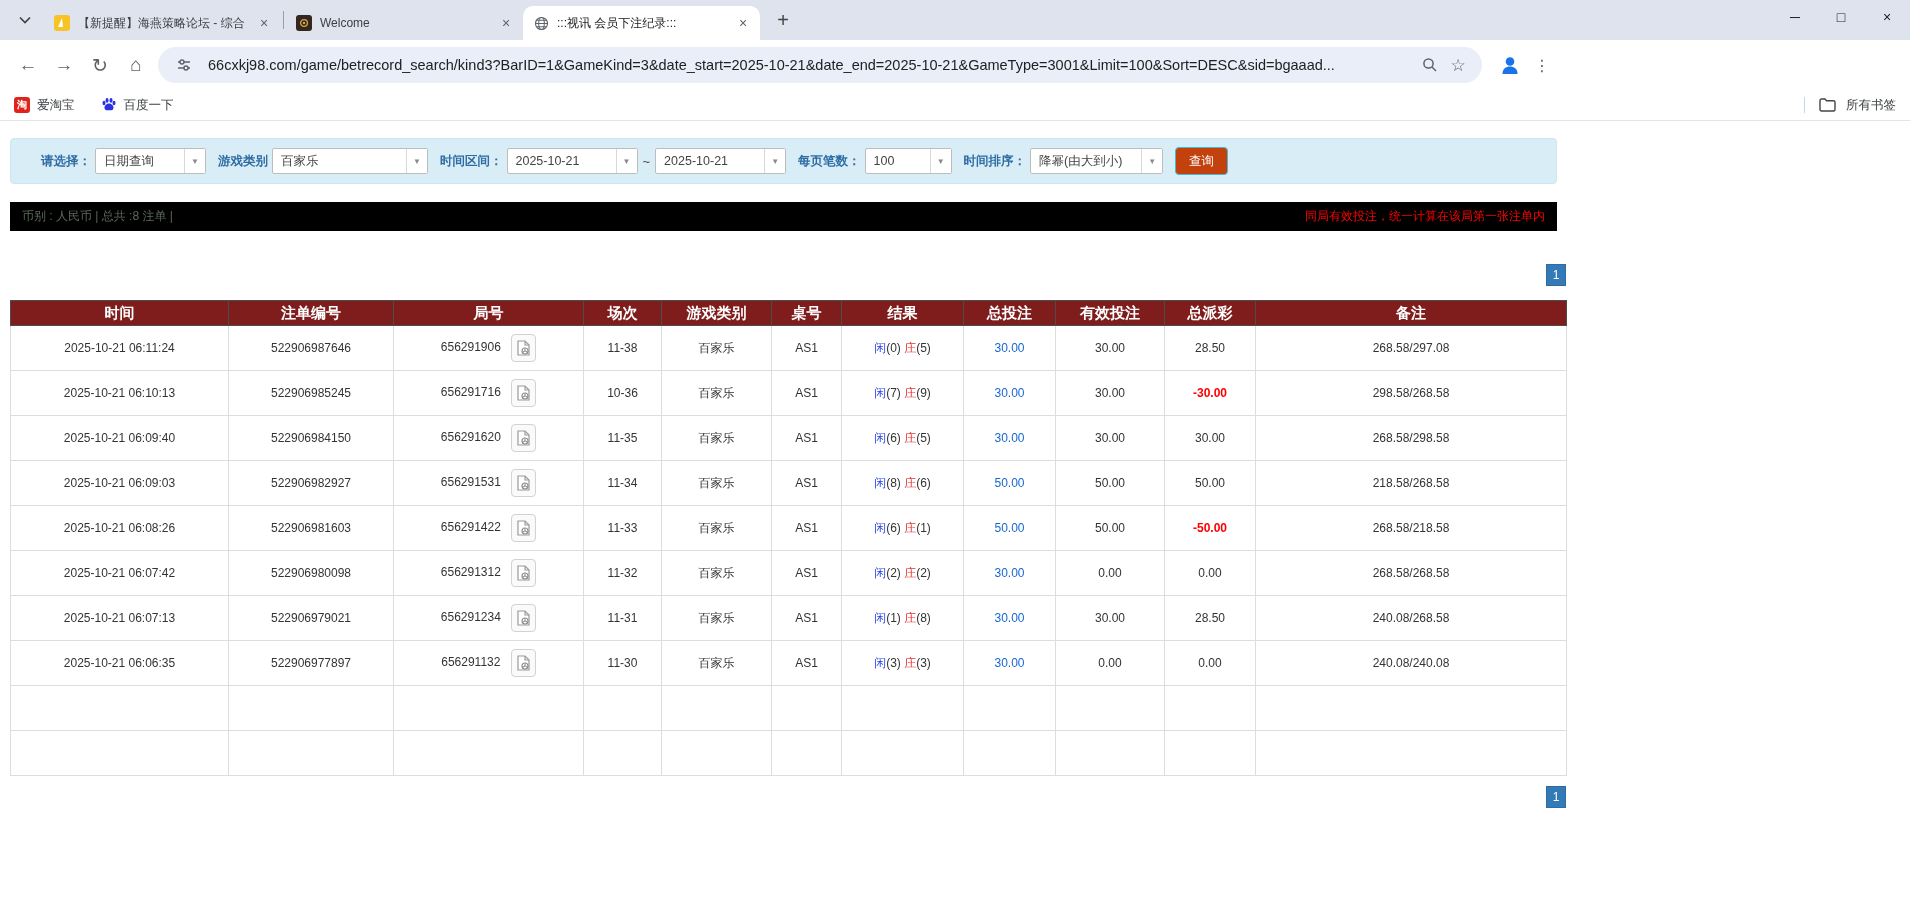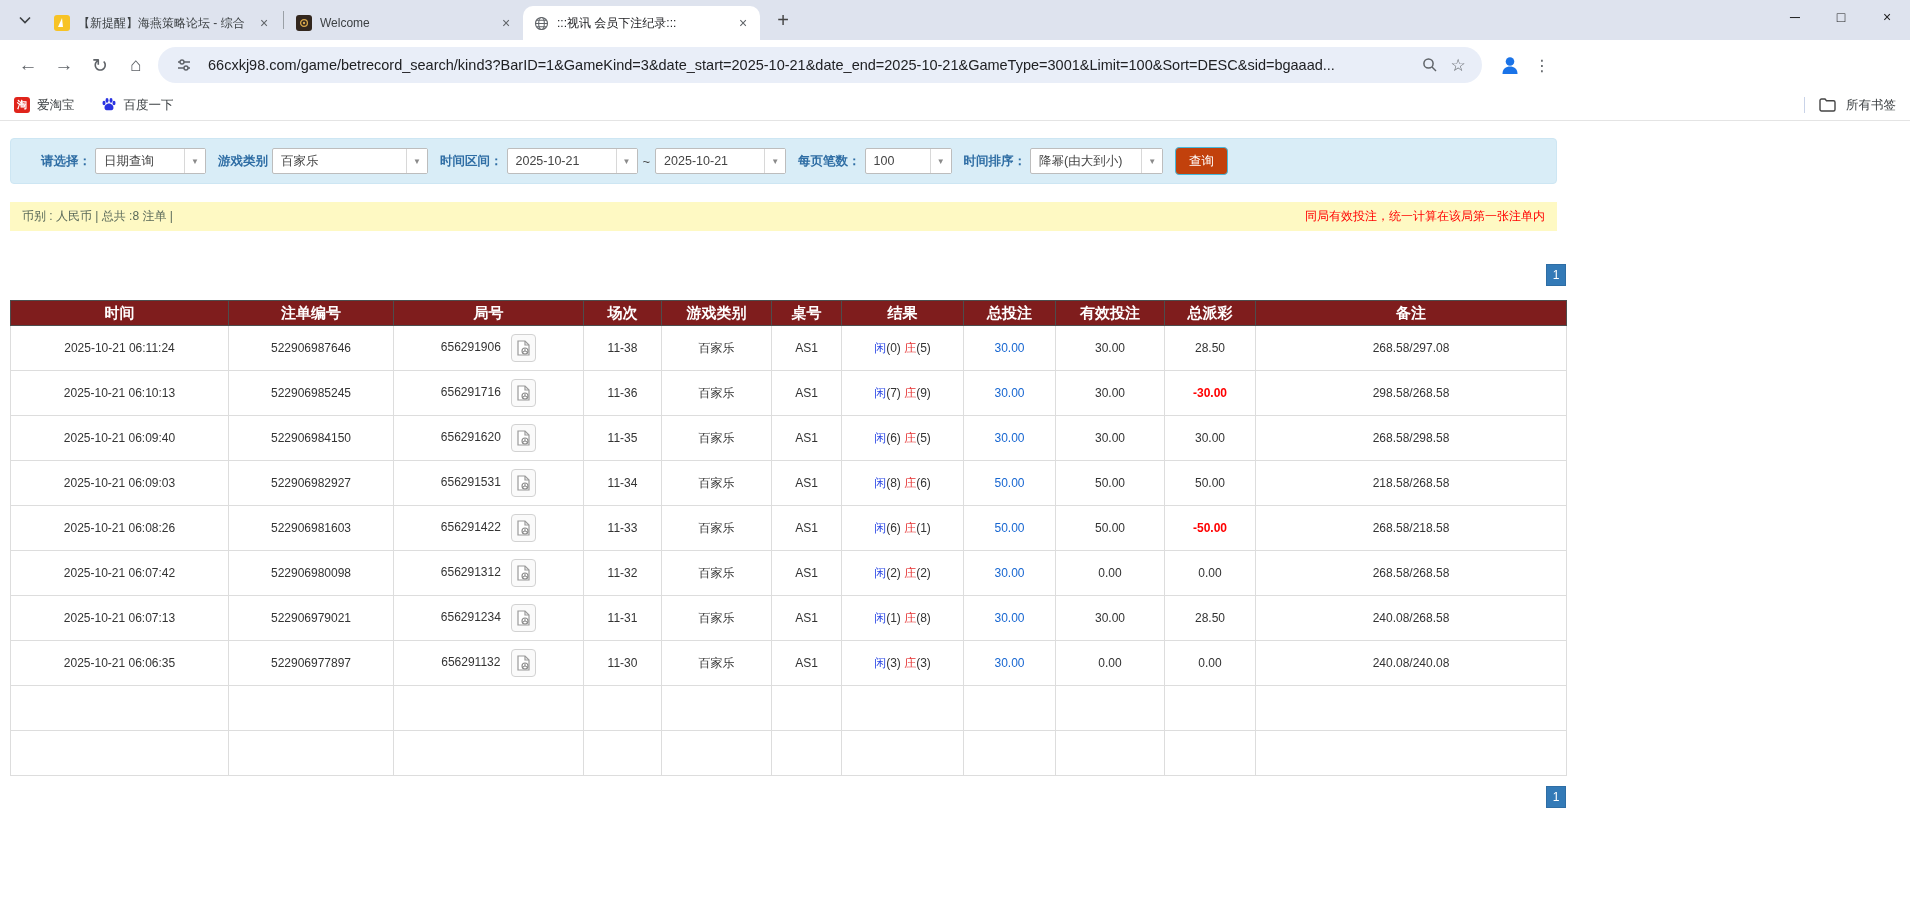--- a/index.html
+++ b/index.html
@@ -54,21 +54,21 @@
   .f-label { color:#2e6da4; font-weight:bold; font-size:12.5px; margin:0 4px 0 12px; white-space:nowrap; }
   .f-label:first-child { margin-left:18px; }
   .combo { display:flex; height:26px; background:#fff; border:1px solid #bdbdbd; border-radius:2px; }
   .combo-val { padding:0 8px; font-size:12.5px; color:#444; display:flex; align-items:center; white-space:nowrap; }
   .combo-arrow { width:21px; border-left:1px solid #d8d8d8; display:flex; align-items:center;
                  justify-content:center; color:#8a8a8a; font-size:8px; background:#fff; }
   .tilde { color:#444; font-size:13px; margin:0 5px; }
   .search-btn { background:#c2410c; color:#fff; border:1px solid #46b8da; border-radius:4px; height:28px;
                 padding:0 13px; font-size:12.5px; margin-left:12px; }
 
-  .infobar { width:1547px; background:#fef9c3; height:29px; display:flex; align-items:center;
+  .infobar { width:1547px; background:#000000; height:29px; display:flex; align-items:center;
              justify-content:space-between; padding:0 12px; margin-top:18px; font-size:12px; }
   .info-left { color:#5a6a5a; }
   .info-right { color:#ff0000; }
 
   .pag-row { width:1556px; display:flex; justify-content:flex-end; }
   .pag-top { margin:33px 0 14px; }
   .pag-bottom { margin:10px 0 0; }
   .page-btn { min-width:20px; height:22px; background:#337ab7; color:#fff; font-size:12px; display:flex;
               align-items:center; justify-content:center; padding:0 5px; border:1px solid #2e6da4; }
 
@@ -314,21 +314,21 @@
                 <path d="M1 1 H8 L12 5 V15 H1 Z" fill="#fff" stroke="#9a9a9a" stroke-width="1.2"></path>
                 <path d="M8 1 L8 5 L12 5" fill="none" stroke="#9a9a9a" stroke-width="1.2"></path>
                 <circle cx="8" cy="11" r="3" fill="none" stroke="#8a8a8a" stroke-width="1.1"></circle>
                 <circle cx="8" cy="11" r="0.9" fill="#8a8a8a"></circle>
                 <circle cx="8" cy="9.3" r="0.7" fill="#8a8a8a"></circle>
                 <circle cx="9.6" cy="11.8" r="0.7" fill="#8a8a8a"></circle>
                 <circle cx="6.4" cy="11.8" r="0.7" fill="#8a8a8a"></circle>
               </svg>
   </span>
 </td>
-          <td>11-36</td>
+          <td>10-36</td>
           <td>百家乐</td>
           <td>AS1</td>
           <td><span><span class="res-player">闲</span>(7)</span> <span><span class="res-banker">庄</span>(9)</span></td>
           <td><a class="bet-link" href="#">30.00</a></td>
           <td>30.00</td>
           <td class="neg">-30.00</td>
           <td>298.58/268.58</td>
         </tr>
         <tr>
           <td>2025-10-21 06:09:40</td>

